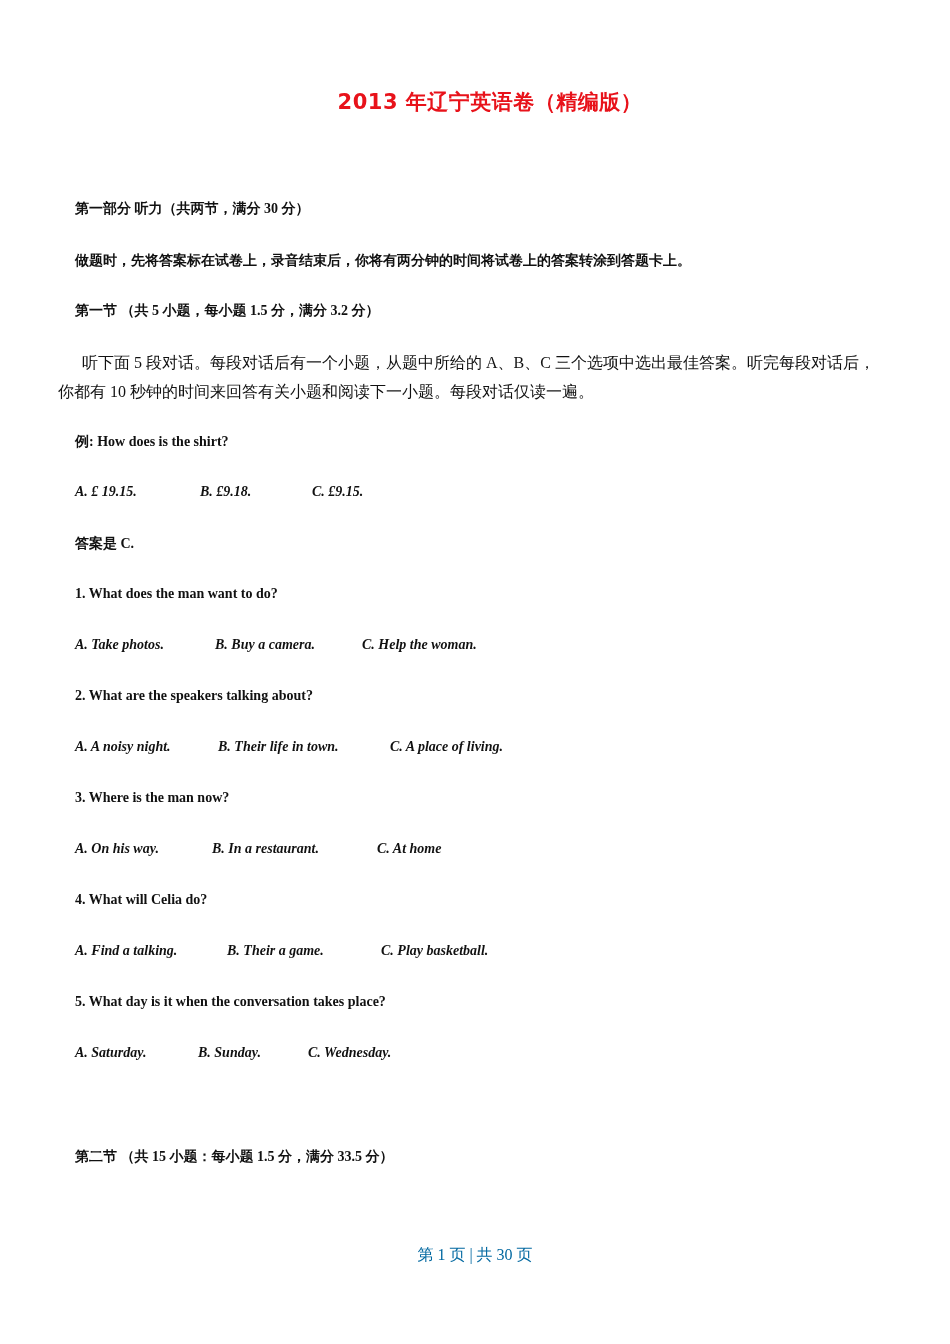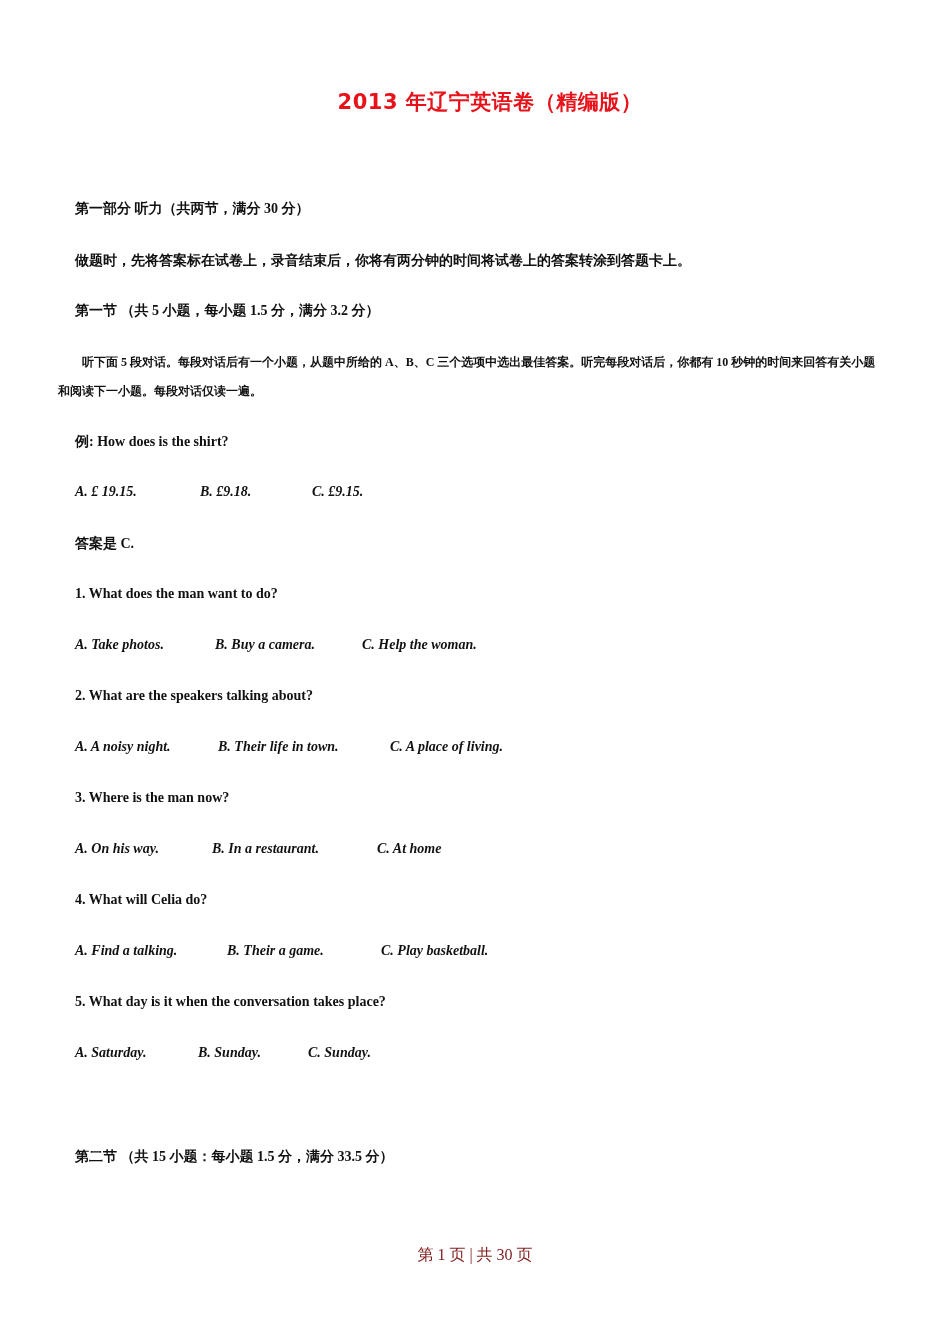--- a/index.html
+++ b/index.html
@@ -2,25 +2,25 @@
 <html><head>
 <meta charset="utf-8">
 <style>
   html, body { margin: 0; padding: 0; background: #ffffff; }
   body { width: 950px; height: 1344px; position: relative; overflow: hidden;
          font-family: "Liberation Serif", "DejaVu Serif", serif; color: #111; }
   .title { position: absolute; top: 88px; left: 0; width: 980px; text-align: center;
            font-family: "DejaVu Sans", "Liberation Sans", sans-serif; font-weight: bold;
            font-size: 21px; color: #e8121a; letter-spacing: 0.5px; }
   .line { position: absolute; left: 75px; font-size: 14px; font-weight: bold; white-space: nowrap; }
-  .para { position: absolute; left: 58px; width: 820px; font-size: 12px; font-weight: bold;
+  .para { position: absolute; left: 58px; width: 820px; font-size: 16px; font-weight: normal;
           line-height: 29px; text-indent: 24px; }
   .opts span { display: inline-block; font-style: italic; }
   .footer { position: absolute; top: 1245px; left: 0; width: 950px; text-align: center;
-            font-size: 16px; color: #7f1d1d; }
+            font-size: 16px; color: #0369a1; }
 </style>
 </head>
 <body>
 
 <div class="title">2013 年辽宁英语卷（精编版）</div>
 
 <div class="line" style="top:200px">第一部分  听力（共两节，满分 30 分）</div>
 <div class="line" style="top:252px">做题时，先将答案标在试卷上，录音结束后，你将有两分钟的时间将试卷上的答案转涂到答题卡上。</div>
 <div class="line" style="top:302px">第一节 （共 5 小题，每小题 1.5 分，满分 3.2 分）</div>
 <div class="para" style="top:348px">听下面 5 段对话。每段对话后有一个小题，从题中所给的 A、B、C 三个选项中选出最佳答案。听完每段对话后，你都有 10 秒钟的时间来回答有关小题和阅读下一小题。每段对话仅读一遍。</div>
@@ -46,18 +46,18 @@
   <span style="width:137px">A. On his way.</span><span style="width:165px">B. In a restaurant.</span><span>C. At home</span>
 </div>
 
 <div class="line" style="top:892px">4. What will Celia do?</div>
 <div class="line opts" style="top:943px">
   <span style="width:152px">A. Find a talking.</span><span style="width:154px">B. Their a game.</span><span>C. Play basketball.</span>
 </div>
 
 <div class="line" style="top:994px">5. What day is it when the conversation takes place?</div>
 <div class="line opts" style="top:1045px">
-  <span style="width:123px">A. Saturday.</span><span style="width:110px">B. Sunday.</span><span>C. Sunday.</span>
+  <span style="width:123px">A. Saturday.</span><span style="width:110px">B. Sunday.</span><span>C. Wednesday.</span>
 </div>
 
 <div class="line" style="top:1148px">第二节 （共 15 小题：每小题 1.5 分，满分 33.5 分）</div>
 
 <div class="footer">第 1 页 | 共 30 页</div>
 
 </body></html>

